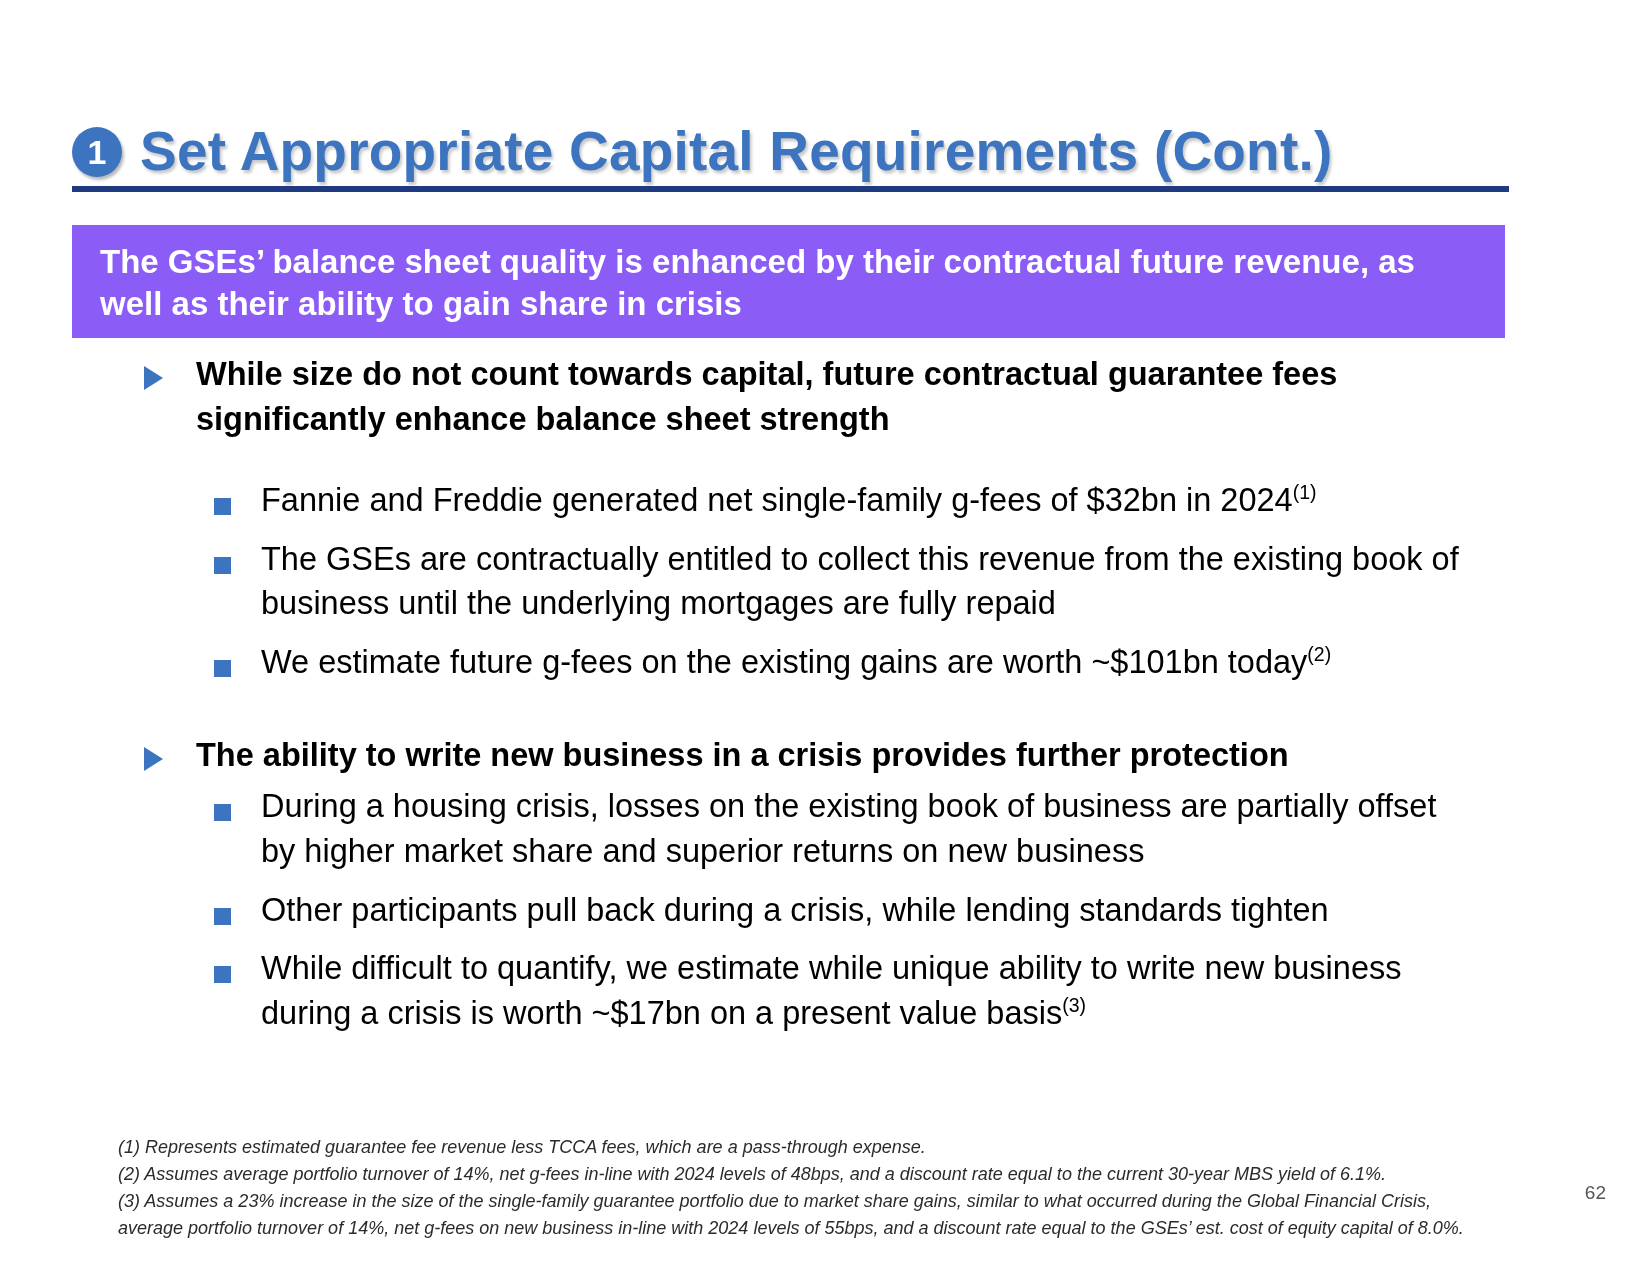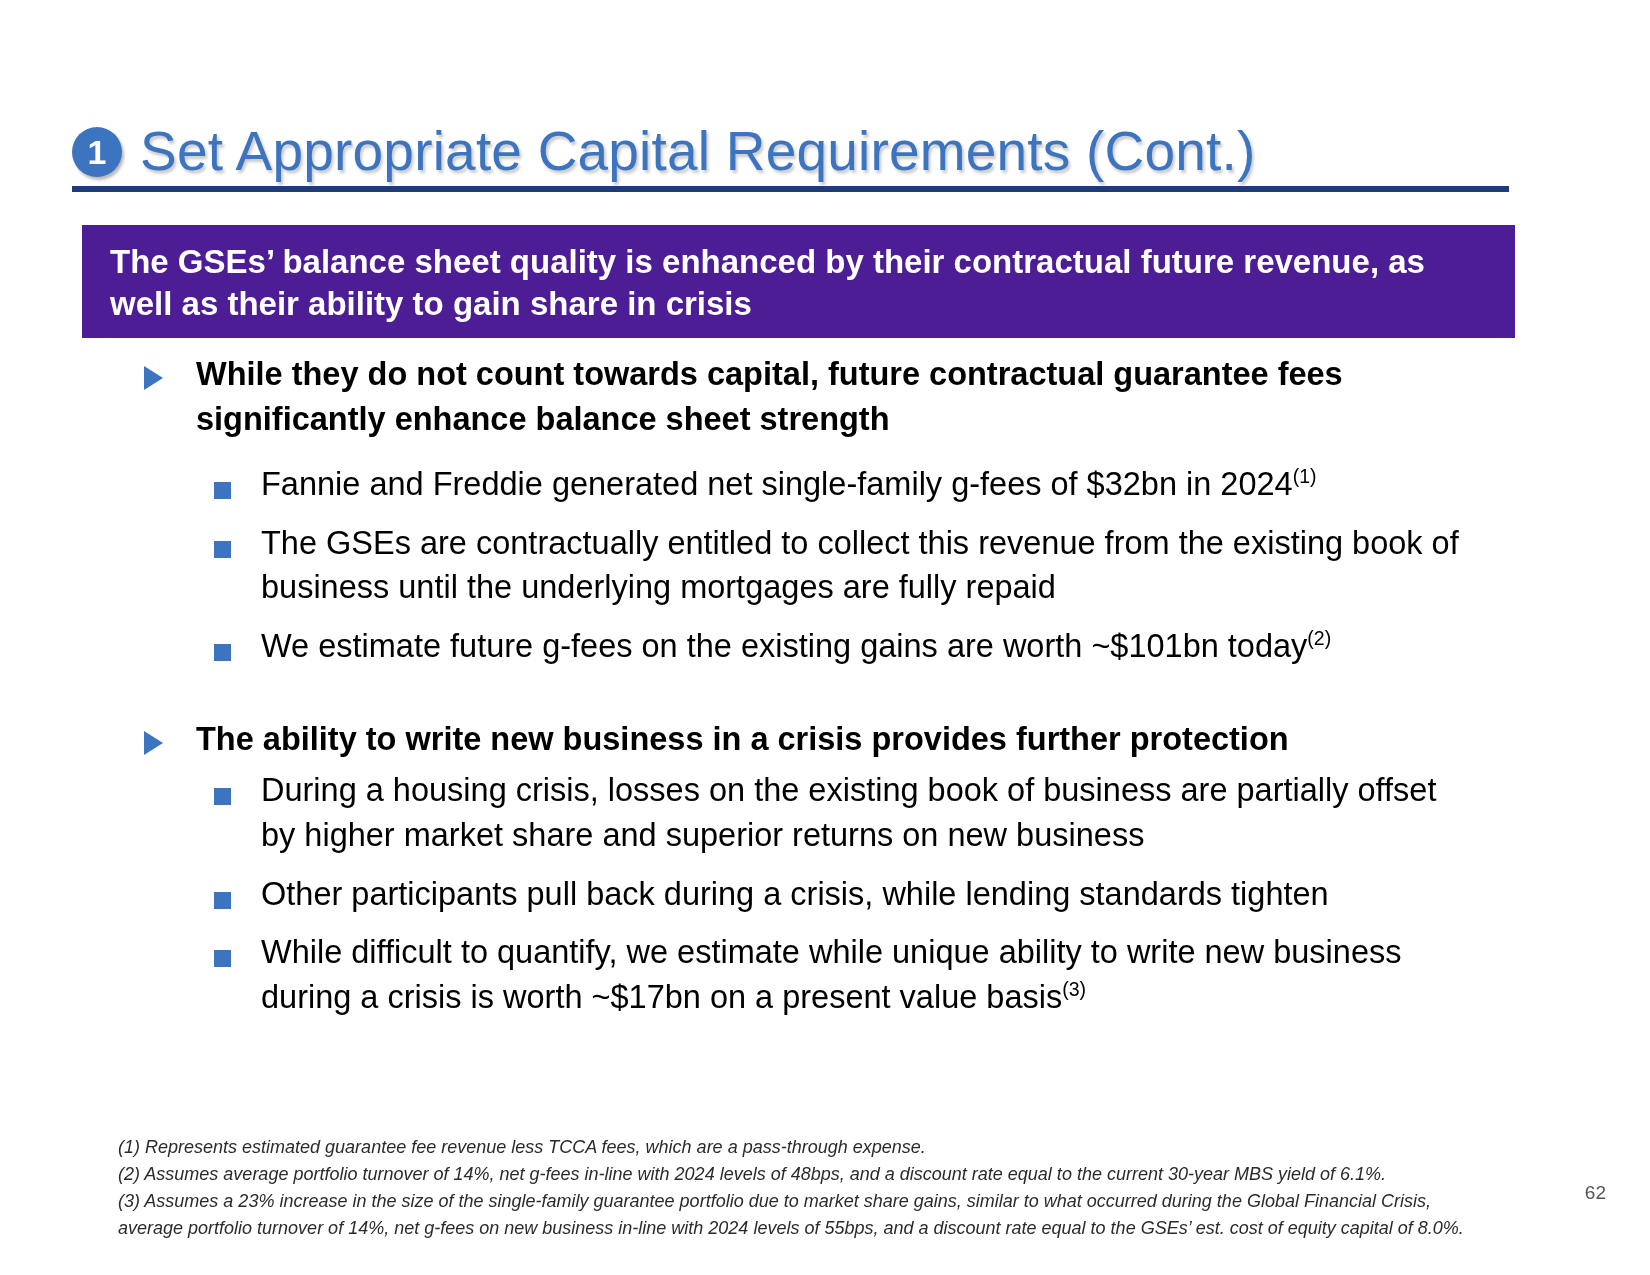--- a/index.html
+++ b/index.html
@@ -41,21 +41,21 @@
     align-items: center;
     justify-content: center;
     line-height: 1;
     box-shadow: 2px 3px 3px rgba(100,100,100,0.45);
     flex: 0 0 auto;
     margin-right: 18px;
     margin-top: 2px;
   }
   .title-text {
     font-size: 55px;
-    font-weight: normal;
+    font-weight: bold;
     color: #3c74bf;
     letter-spacing: 0.2px;
     white-space: nowrap;
     text-shadow: 2px 3px 3px rgba(120,120,120,0.40);
   }
   .title-rule {
     position: absolute;
     left: 72px;
     top: 186px;
     width: 1437px;
@@ -63,24 +63,23 @@
     background: #1f3a80;
   }
 
   
   .banner {
     position: absolute;
     left: 72px;
     top: 225px;
     width: 1433px;
     min-height: 100px;
-    background: #4c1d95;
+    background: #8b5cf6;
     box-sizing: border-box;
     padding: 16px 22px 14px 28px;
-    margin-left: 10px;
   }
   .banner-text {
     color: #ffffff;
     font-size: 33px;
     font-weight: bold;
     line-height: 1.26;
   }
 
   
   .body {
@@ -137,21 +136,21 @@
     background: #3c74bf;
   }
   .b2-text {
     font-size: 32.5px;
     font-weight: normal;
     color: #000000;
     line-height: 1.38;
     max-width: 1210px;
   }
   .gap-block { height: 34px; }
-  .group-1 { margin-top: 20px; }
+  .group-1 { margin-top: 36px; }
   .group-2 { }
 
   sup {
     font-size: 0.6em;
     vertical-align: super;
     line-height: 0;
   }
 
   
   .footnotes {
@@ -189,21 +188,21 @@
     <div class="banner-text">The GSEs’ balance sheet quality is enhanced by their contractual future revenue, as well as their ability to gain share in crisis</div>
   </div>
 
   <div class="body">
 
     <div>
       <div class="b1">
         <div class="b1-marker">
             <span class="tri"></span>
           </div>
-        <div class="b1-text">While they do not count towards capital, future contractual guarantee fees significantly enhance balance sheet strength</div>
+        <div class="b1-text">While size do not count towards capital, future contractual guarantee fees significantly enhance balance sheet strength</div>
       </div>
       <div class="group-1">
         <div class="b2">
           <div class="b2-marker">
               <span class="sq"></span>
             </div>
           <div class="b2-text"><span>Fannie and Freddie generated net single-family g-fees of $32bn in 2024</span><sup>(1)</sup></div>
         </div>
         <div class="b2">
           <div class="b2-marker">

